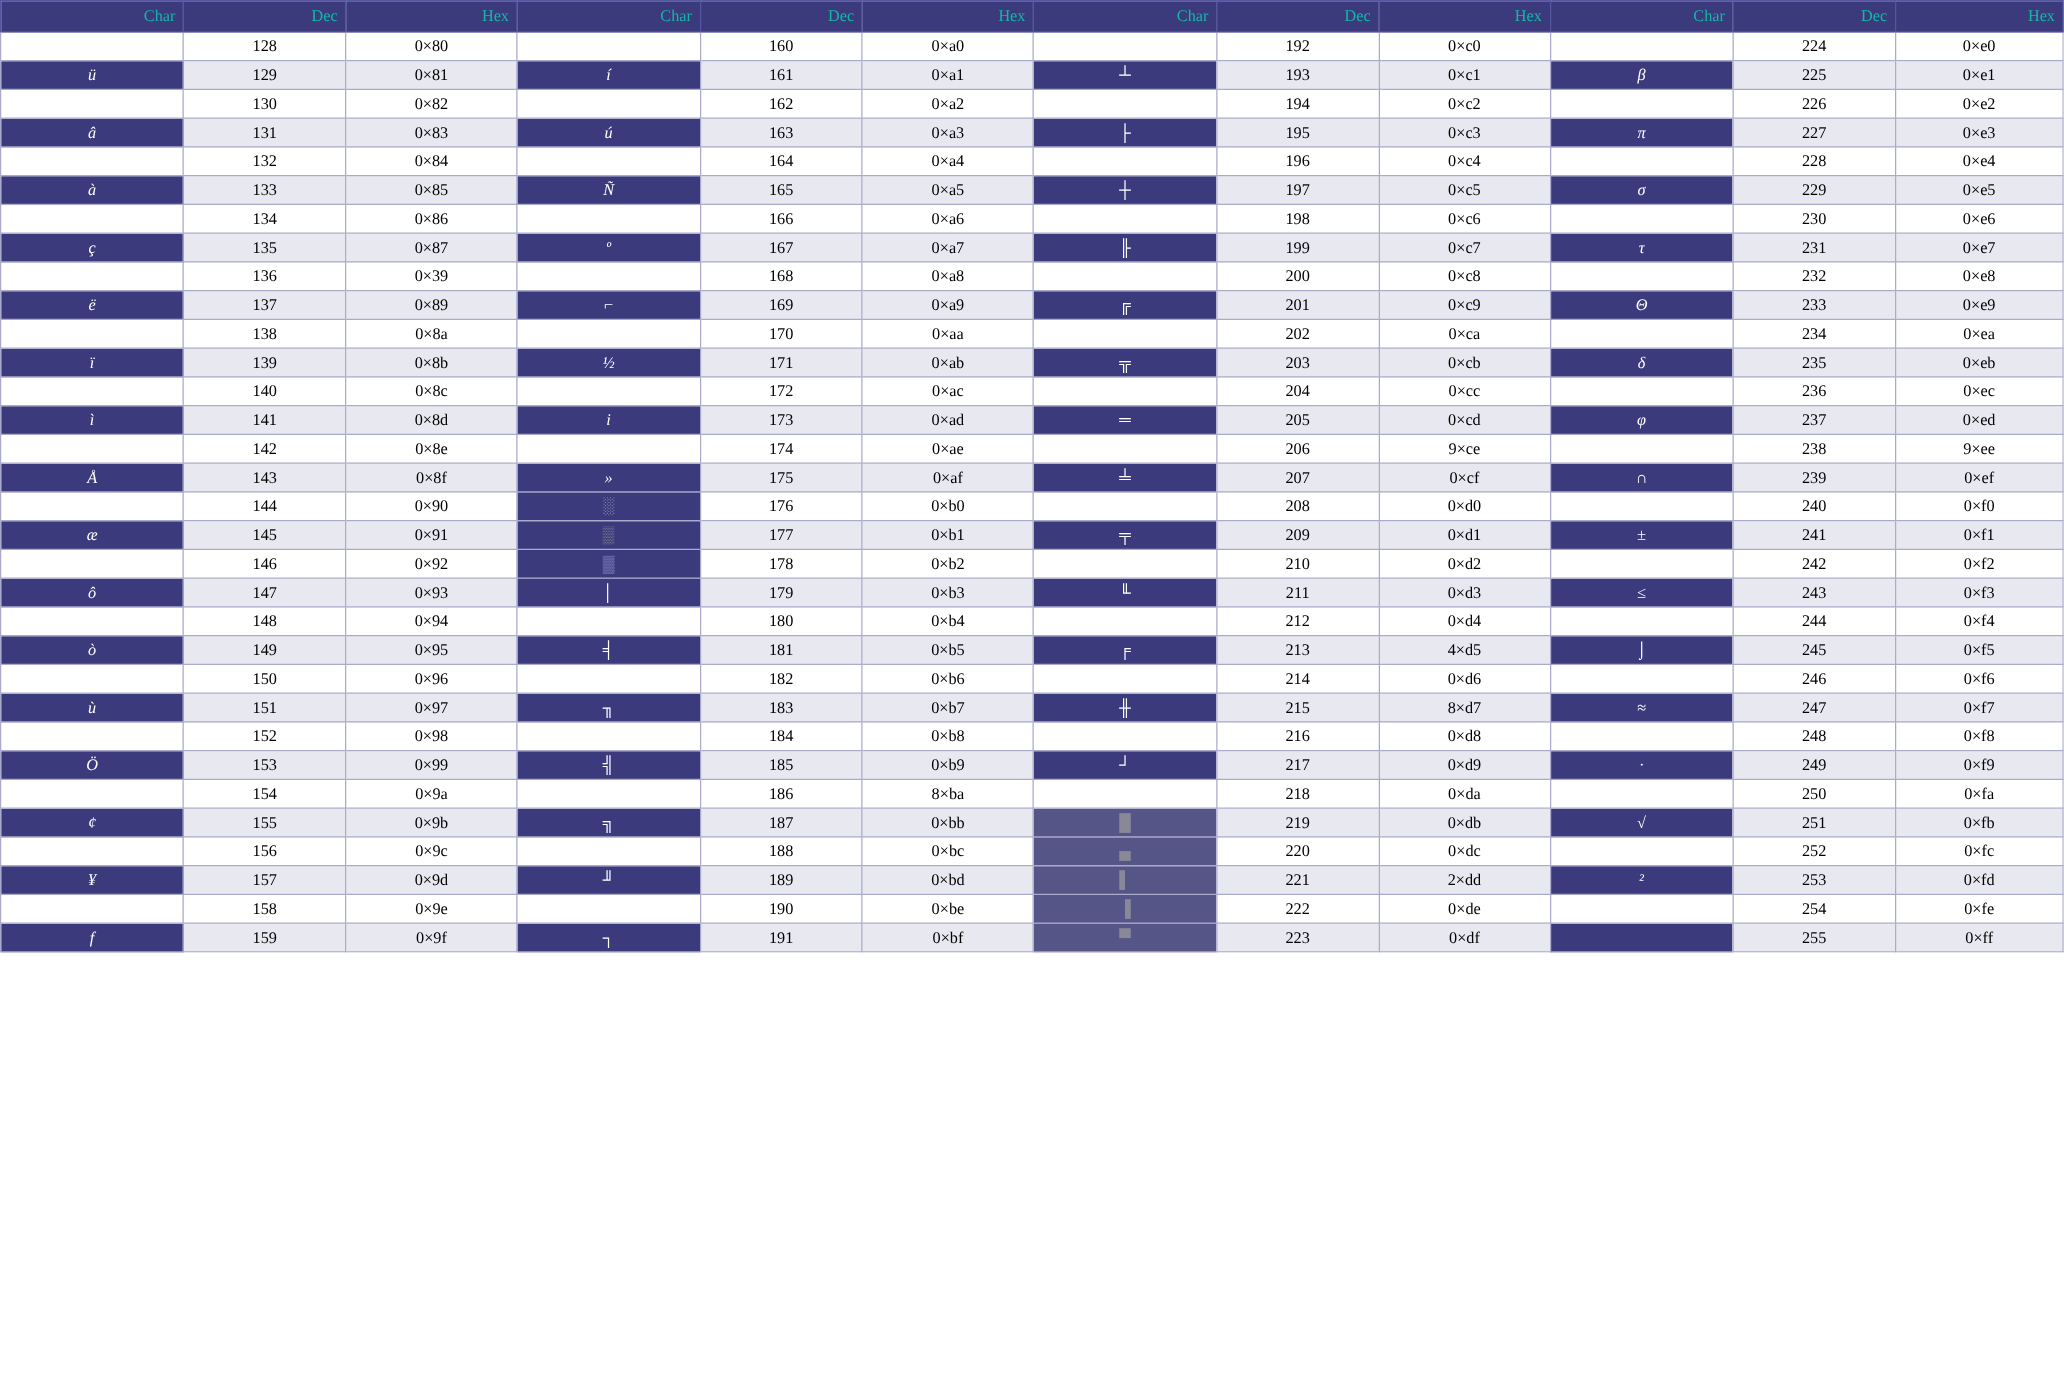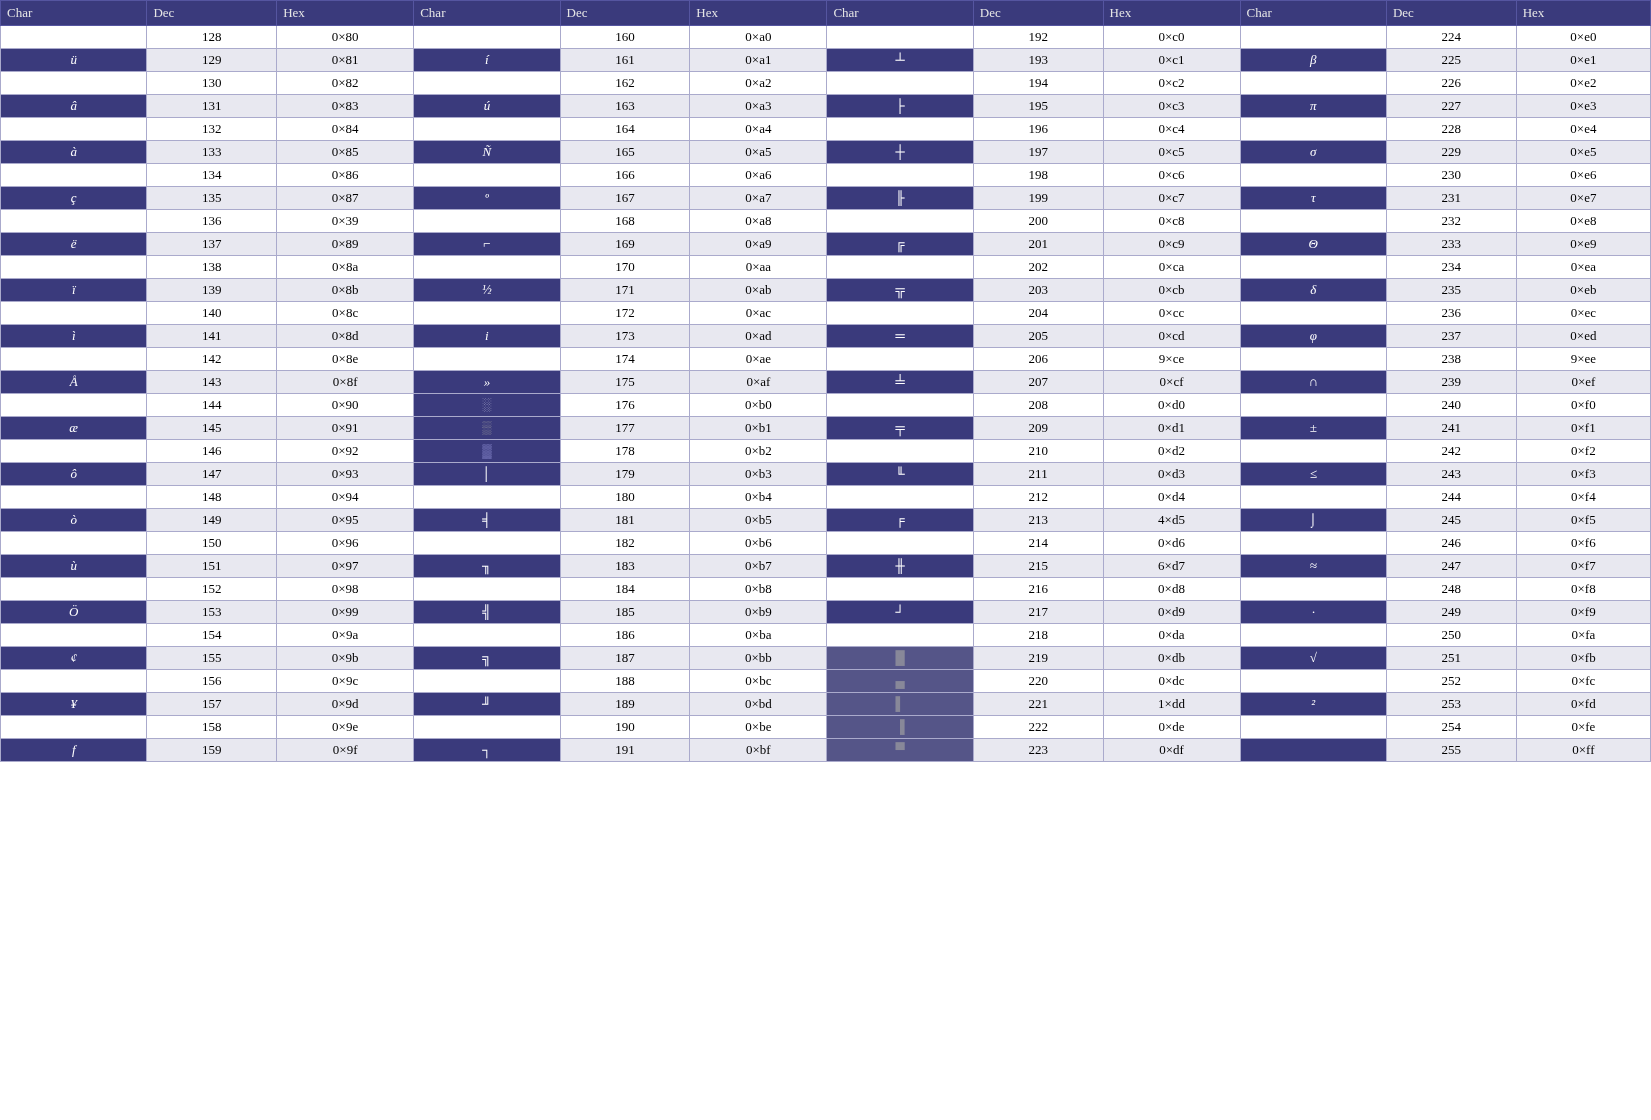--- a/index.html
+++ b/index.html
@@ -1,21 +1,21 @@
 <!DOCTYPE html>
 <html><head>
   <meta charset="utf-8">
   <style>
     * { box-sizing: border-box; margin: 0; padding: 0; }
     body { background: #fff; font-family: 'Times New Roman', Times, serif; font-size: 13px; }
     table { border-collapse: collapse; width: 100%; }
     th {
       background: #3a3a7c;
-      color: #e5e5e5;
-      text-align: left;
+      color: #14b8a6;
+      text-align: right;
       padding: 4px 6px;
       border: 1px solid #5555a0;
       font-weight: normal;
       font-size: 13px;
     }
     td {
       text-align: center;
       padding: 3px 4px;
       border: 1px solid #aaaacc;
       font-size: 13px;
@@ -376,21 +376,21 @@
       </tr>
       <tr>
         <td class="char-col">ù</td>
         <td class="dec-col">151</td>
         <td class="hex-col">0×97</td>
         <td class="char-col">╖</td>
         <td class="dec-col">183</td>
         <td class="hex-col">0×b7</td>
         <td class="char-col">╫</td>
         <td class="dec-col">215</td>
-        <td class="hex-col">6×d7</td>
+        <td class="hex-col">8×d7</td>
         <td class="char-col">≈</td>
         <td class="dec-col">247</td>
         <td class="hex-col">0×f7</td>
       </tr>
       <tr>
         <td class="char-col">ÿ</td>
         <td class="dec-col">152</td>
         <td class="hex-col">0×98</td>
         <td class="char-col">╕</td>
         <td class="dec-col">184</td>
@@ -415,21 +415,21 @@
         <td class="char-col">·</td>
         <td class="dec-col">249</td>
         <td class="hex-col">0×f9</td>
       </tr>
       <tr>
         <td class="char-col">Ü</td>
         <td class="dec-col">154</td>
         <td class="hex-col">0×9a</td>
         <td class="char-col">║</td>
         <td class="dec-col">186</td>
-        <td class="hex-col">0×ba</td>
+        <td class="hex-col">8×ba</td>
         <td class="char-col">┌</td>
         <td class="dec-col">218</td>
         <td class="hex-col">0×da</td>
         <td class="char-col">•</td>
         <td class="dec-col">250</td>
         <td class="hex-col">0×fa</td>
       </tr>
       <tr>
         <td class="char-col">¢</td>
         <td class="dec-col">155</td>
@@ -460,21 +460,21 @@
       </tr>
       <tr>
         <td class="char-col">¥</td>
         <td class="dec-col">157</td>
         <td class="hex-col">0×9d</td>
         <td class="char-col">╜</td>
         <td class="dec-col">189</td>
         <td class="hex-col">0×bd</td>
         <td class="char-col" style="background: rgb(85, 85, 136); color: rgb(136, 136, 153);">▌</td>
         <td class="dec-col">221</td>
-        <td class="hex-col">1×dd</td>
+        <td class="hex-col">2×dd</td>
         <td class="char-col">²</td>
         <td class="dec-col">253</td>
         <td class="hex-col">0×fd</td>
       </tr>
       <tr>
         <td class="char-col">Pts</td>
         <td class="dec-col">158</td>
         <td class="hex-col">0×9e</td>
         <td class="char-col">╛</td>
         <td class="dec-col">190</td>

